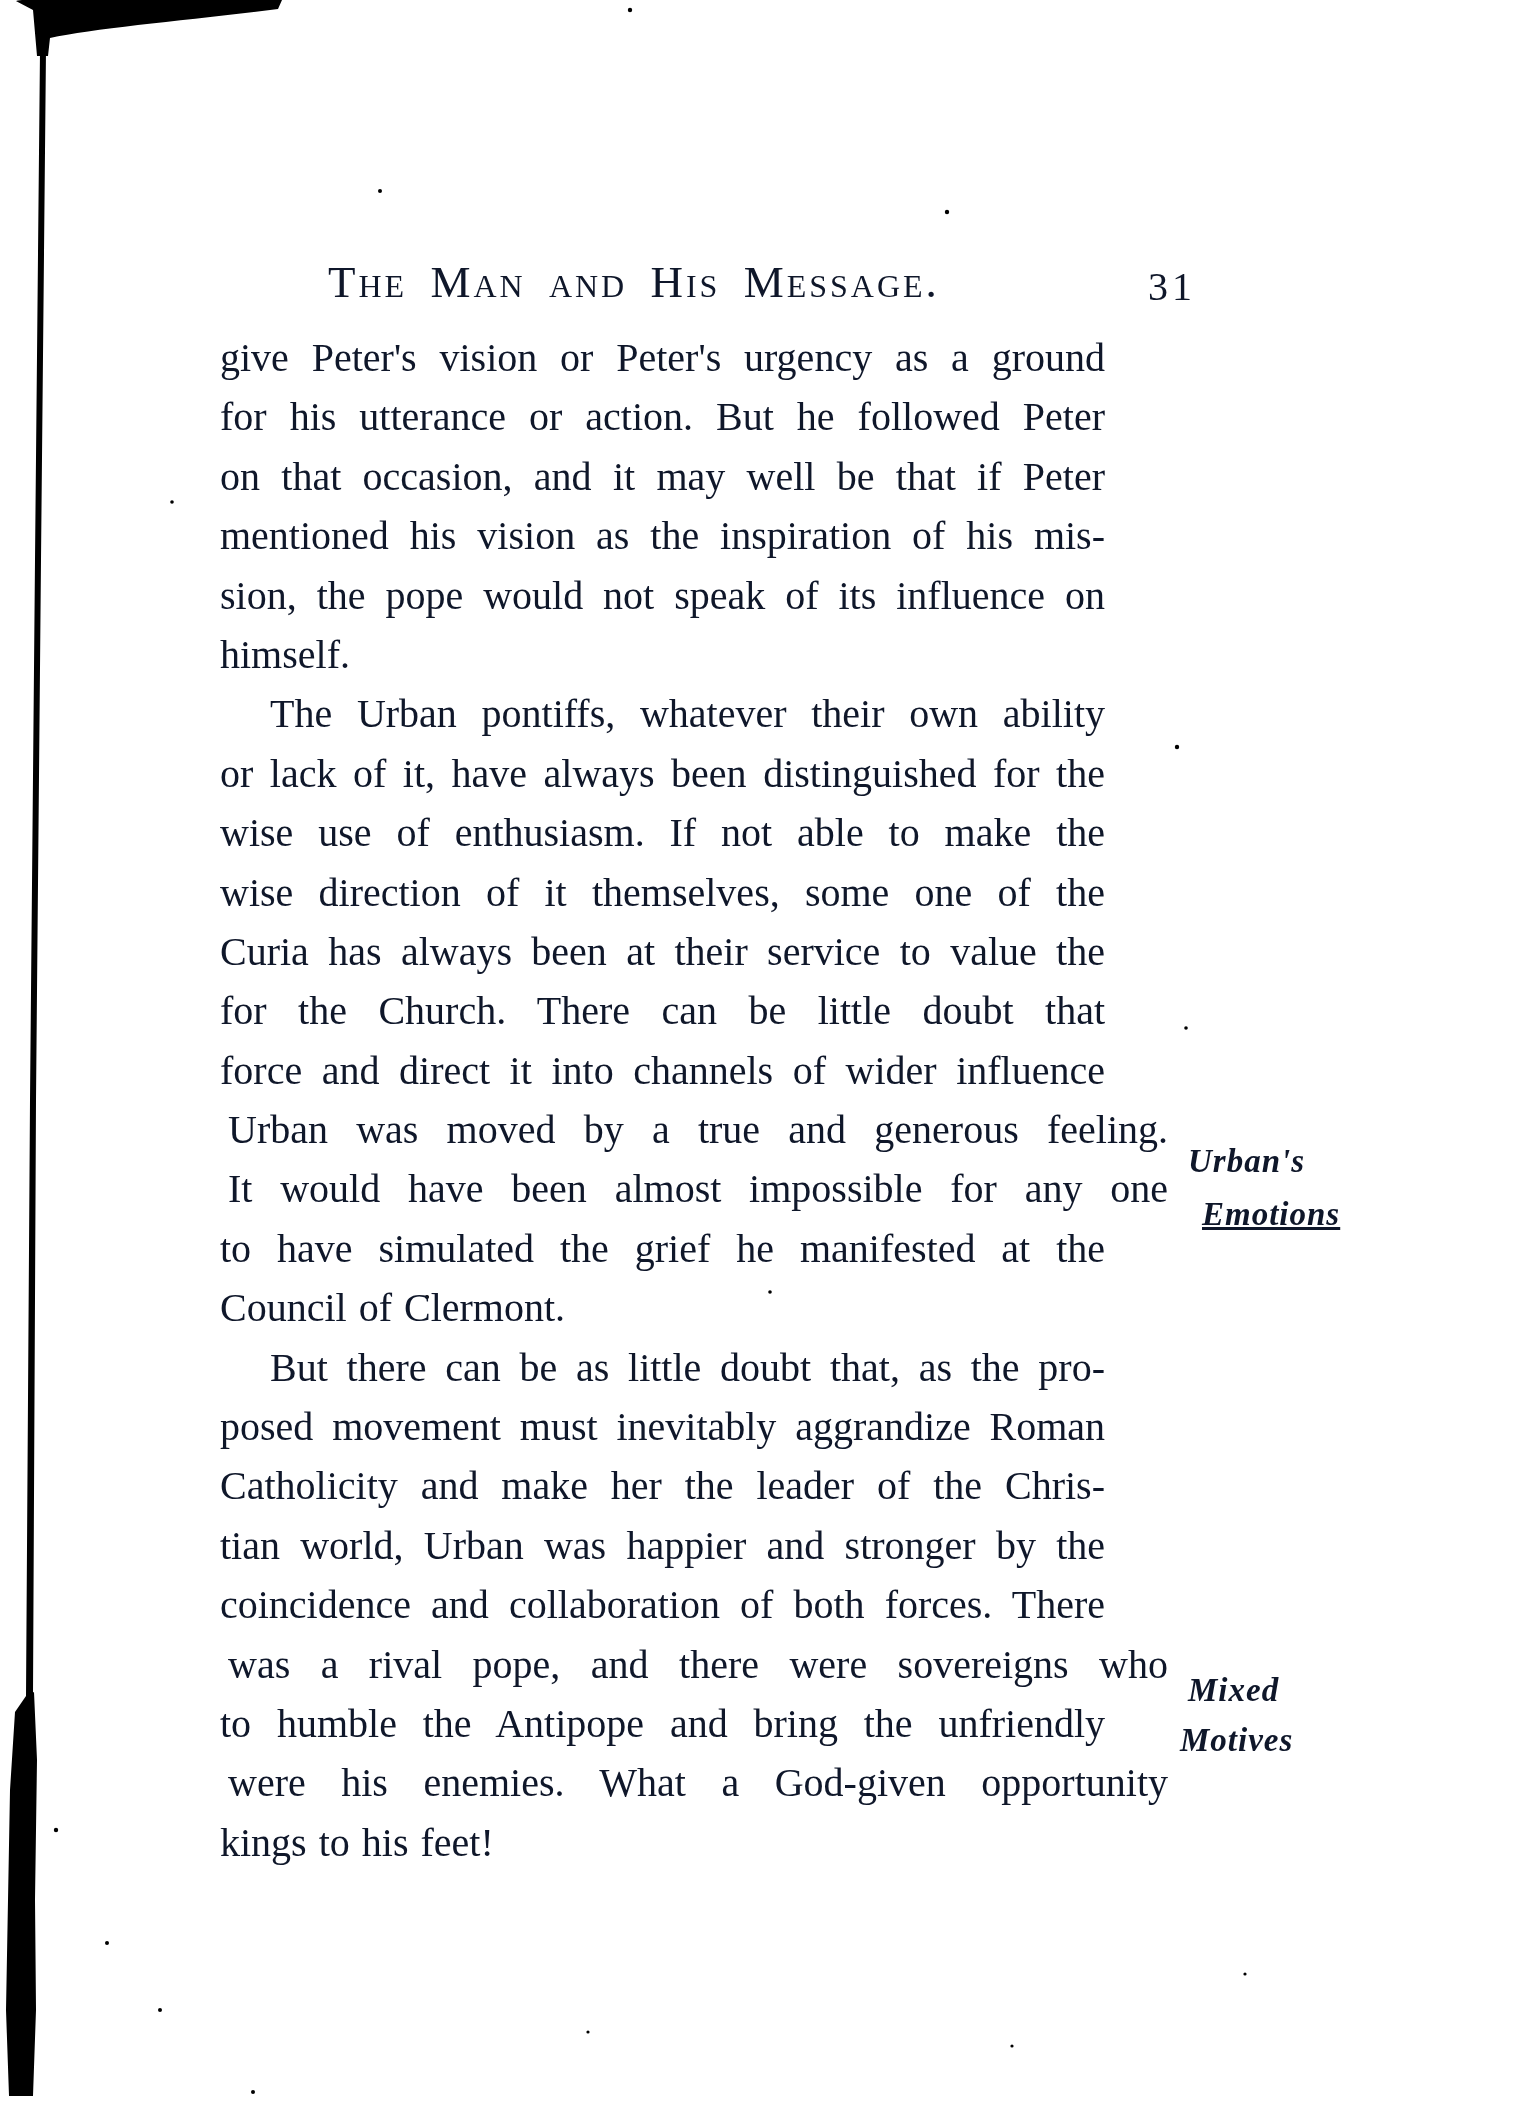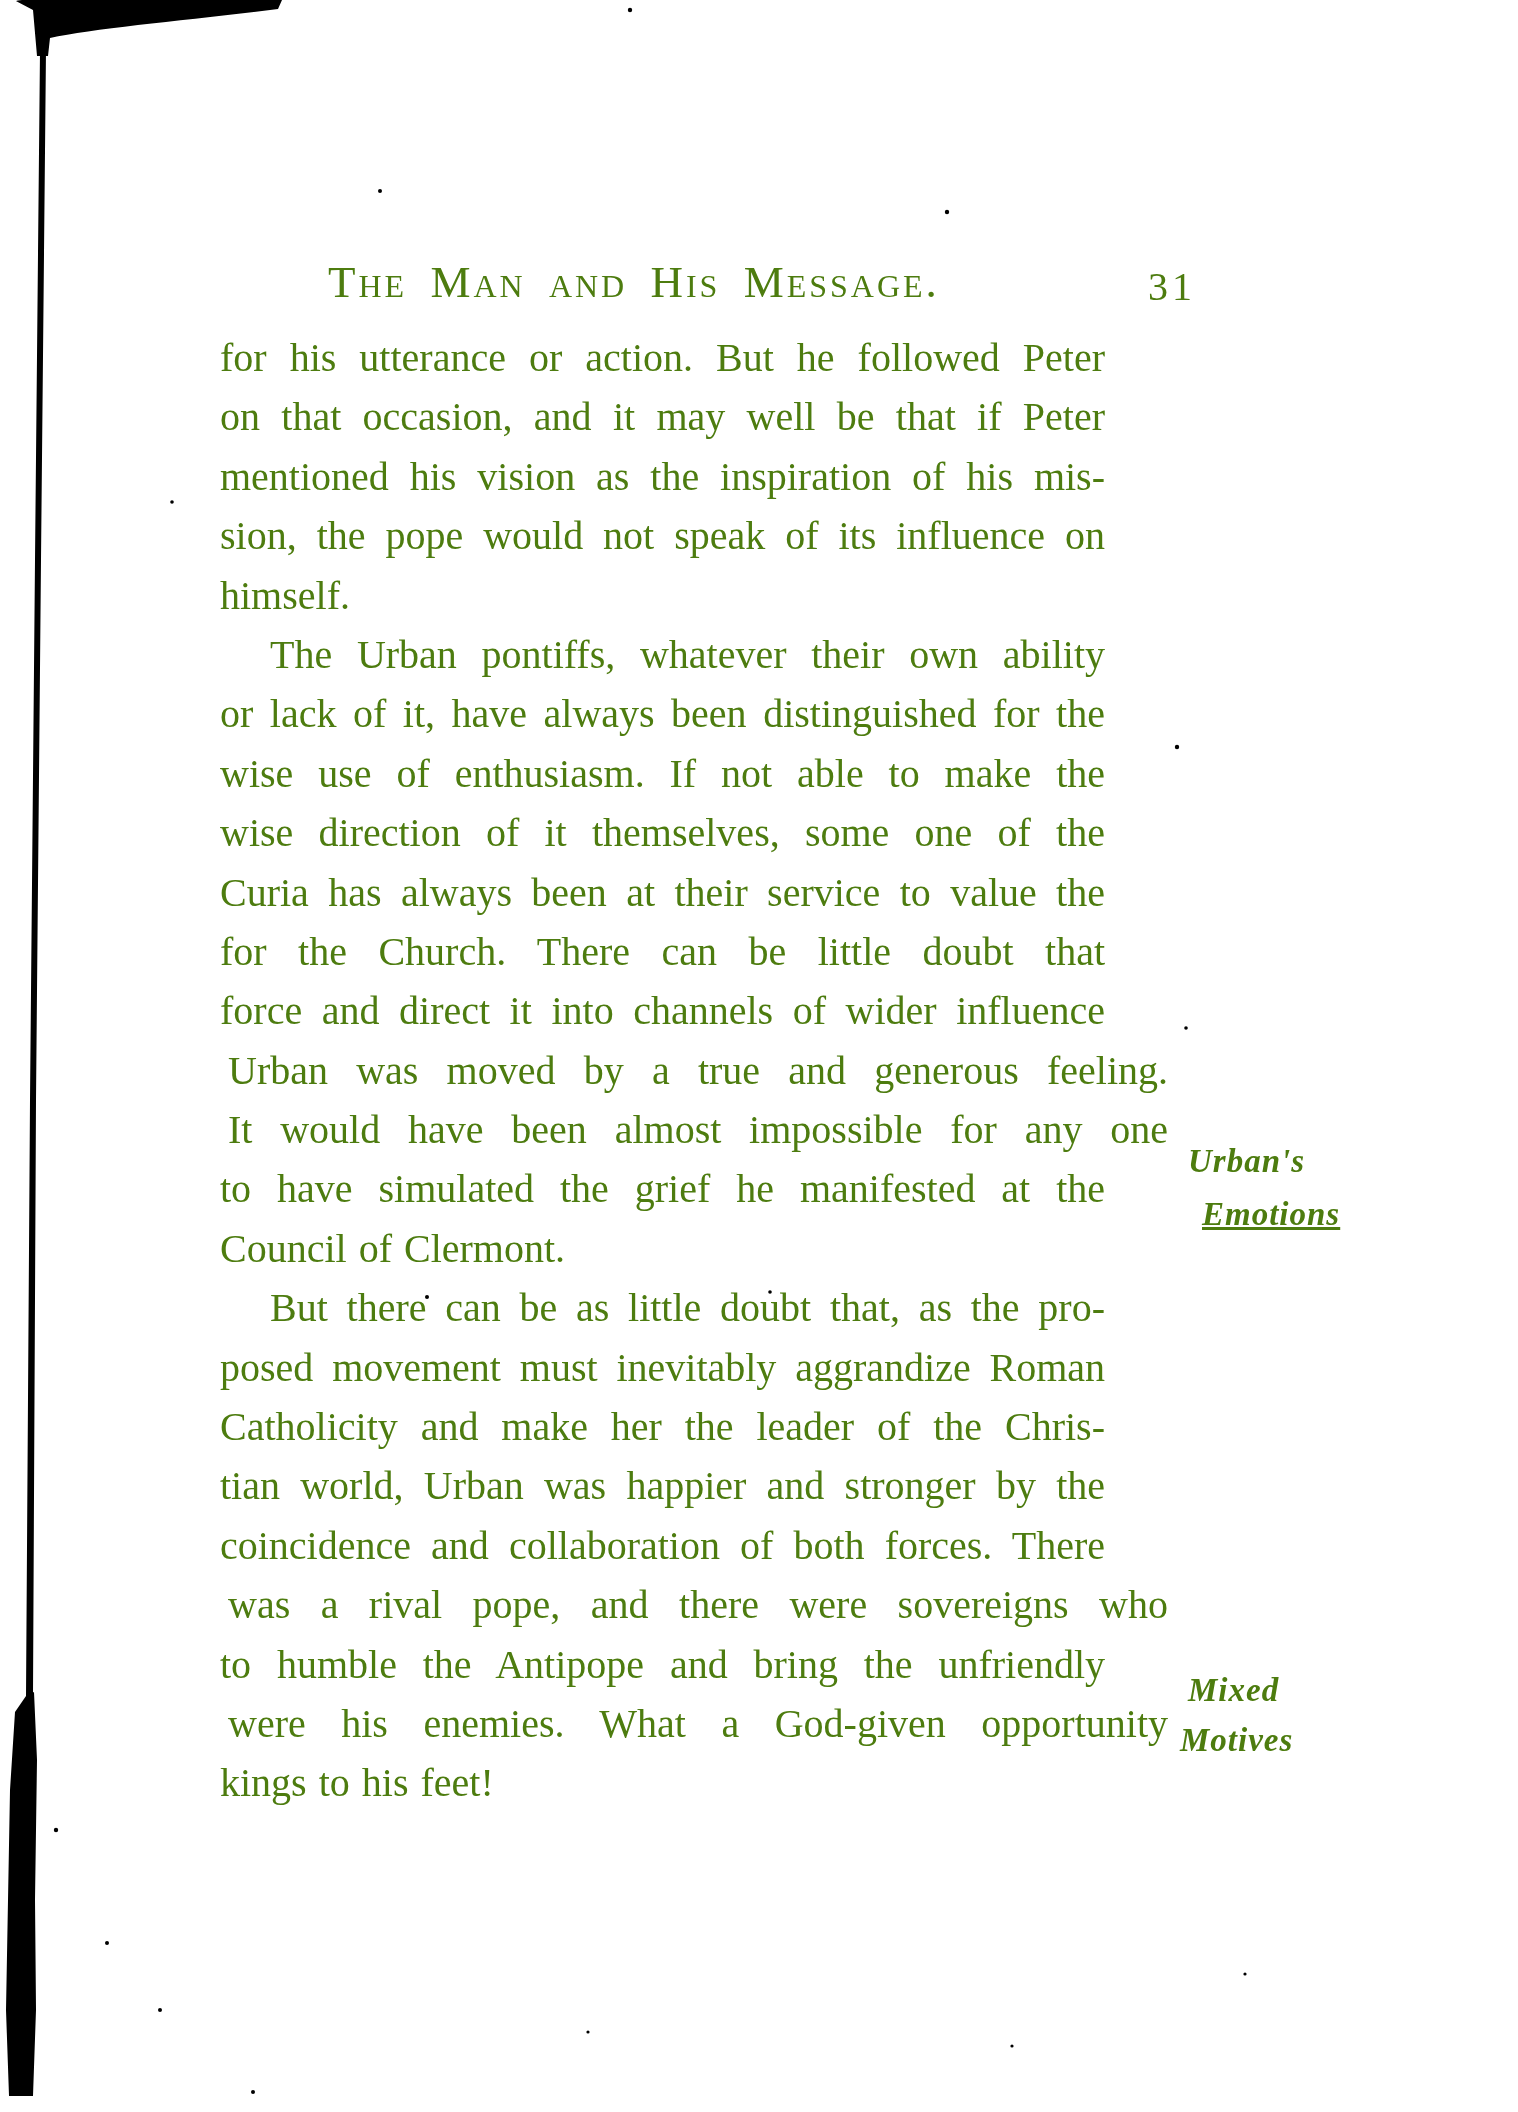--- a/index.html
+++ b/index.html
@@ -2,21 +2,21 @@
 <html><head>
 <meta charset="utf-8">
 <style>
   html, body { margin: 0; padding: 0; background: #ffffff; }
   .page {
     position: relative;
     width: 1356px;
     height: 2112px;
     background: #ffffff;
     font-family: "Liberation Serif", serif;
-    color: #4d7c0f;
+    color: #0f172a;
     overflow: hidden;
     border-radius: 22px;
   }
   .artifact-layer {
     position: absolute;
     left: 0; top: 0;
     width: 1518px; height: 2112px;
     pointer-events: none;
   }
   .running-header {
@@ -95,20 +95,21 @@
       <circle cx="588" cy="2032" r="1.6"></circle>
       <circle cx="1012" cy="2046" r="1.6"></circle>
       <circle cx="1245" cy="1974" r="1.6"></circle>
     </g>
   </svg>
 
   <div class="running-header">The Man and His Message.</div>
   <div class="page-number">31</div>
 
   <div class="body-block">
+    <div class="bl">give Peter's vision or Peter's urgency as a ground</div>
     <div class="bl">for his utterance or action.  But he followed Peter</div>
     <div class="bl">on that occasion, and it may well be that if Peter</div>
     <div class="bl">mentioned his vision as the inspiration of his mis-</div>
     <div class="bl">sion, the pope would not speak of its influence on</div>
     <div class="bl endp">himself.</div>
     <div class="bl indent">The Urban pontiffs, whatever their own ability</div>
     <div class="bl">or lack of it, have always been distinguished for the</div>
     <div class="bl">wise use of enthusiasm.  If not able to make the</div>
     <div class="bl">wise direction of it themselves, some one of the</div>
     <div class="bl">Curia has always been at their service to value the</div>

